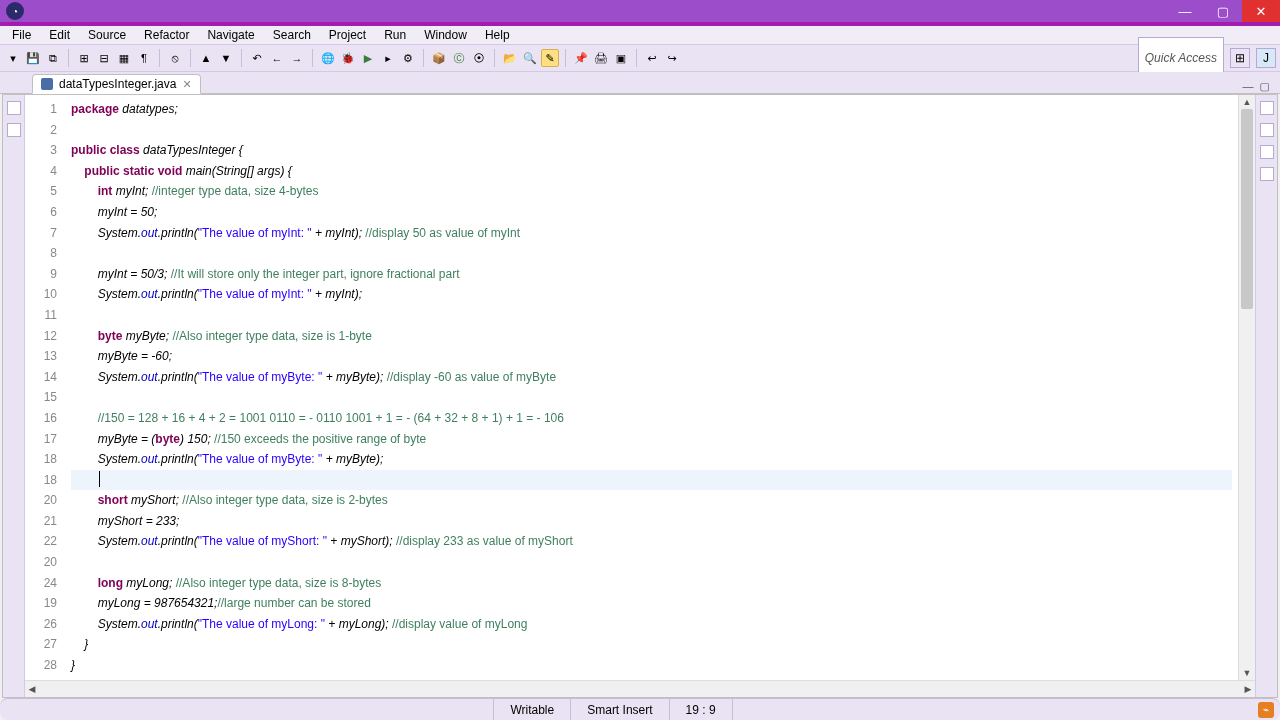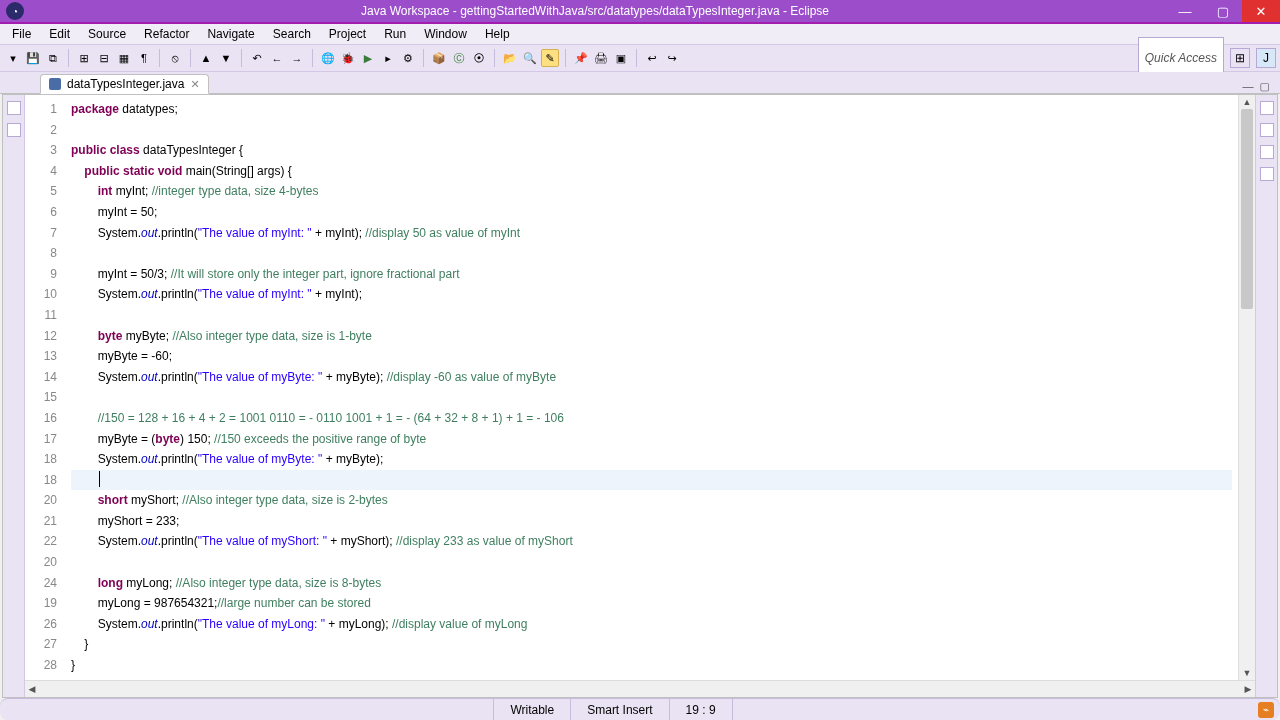--- a/index.html
+++ b/index.html
@@ -7,33 +7,33 @@
 
 
 .titlebar { background: #9b4dca; height: 22px; display: flex; align-items: center; justify-content: space-between; color: #fff; }
 .titlebar .title { flex: 1; text-align: center; font-size: 12px; }
 .titlebar .win-controls { display: flex; }
 .titlebar .win-btn { width: 38px; height: 22px; display: flex; align-items: center; justify-content: center; font-size: 13px; cursor: pointer; }
 .titlebar .win-btn.close { background: #e03030; }
 .titlebar .app-icon { width: 18px; height: 18px; margin-left: 6px; border-radius: 50%; background: #2b2b6b; display: flex; align-items: center; justify-content: center; font-size: 10px; }
 
 
-.menubar { background: #f1edf6; height: 22px; display: flex; align-items: center; padding: 0 4px; gap: 2px; border-top: 2px solid #a21caf; }
+.menubar { background: #f1edf6; height: 22px; display: flex; align-items: center; padding: 0 4px; gap: 2px; border-top: 4px solid #a21caf; }
 .menubar .menu-item { padding: 2px 8px; cursor: pointer; }
 
 
 .toolbar { background: #eae3f3; height: 28px; display: flex; align-items: center; padding: 0 4px; gap: 2px; border-top: 1px solid #d4c8e6; border-bottom: 1px solid #d4c8e6; }
 .toolbar .tb-btn { width: 18px; height: 18px; display: flex; align-items: center; justify-content: center; cursor: pointer; border: 1px solid transparent; border-radius: 2px; font-size: 11px; }
 .toolbar .tb-sep { width: 1px; height: 18px; background: #c8bcdc; margin: 0 4px; }
 .toolbar .tb-spacer { flex: 1; }
 .toolbar .quick-access { border: 1px solid #b8a8d4; background: #fff; padding: 20px 6px; height: 20px; display: flex; align-items: center; font-style: italic; color: #555; }
 .toolbar .persp-btn { width: 20px; height: 20px; border: 1px solid #b8a8d4; display: flex; align-items: center; justify-content: center; cursor: pointer; margin-left: 4px; }
 
 
-.tabrow { background: #eae3f3; height: 22px; display: flex; align-items: flex-end; padding-left: 40px; border-bottom: 1px solid #c0c0c0; }
+.tabrow { background: #eae3f3; height: 22px; display: flex; align-items: flex-end; padding-left: 32px; border-bottom: 1px solid #c0c0c0; }
 .tab { background: #fff; border: 1px solid #c0c0c0; border-bottom: 1px solid #fff; border-radius: 4px 4px 0 0; padding: 2px 8px; display: flex; align-items: center; gap: 6px; position: relative; top: 1px; }
 .tab .tab-icon { width: 12px; height: 12px; background: #4a6da7; border-radius: 2px; }
 .tab .tab-close { color: #888; cursor: pointer; font-size: 11px; }
 .tabrow .right-icons { margin-left: auto; margin-right: 10px; display: flex; gap: 6px; }
 .tabrow .right-icons .ico { cursor: pointer; font-size: 11px; color: #555; }
 
 
 .main-area { flex: 1; display: flex; background: #fff; overflow: hidden; border: 1px solid #c0c0c0; margin: 0 2px; }
 .left-gutter, .right-gutter { width: 22px; background: #eae3f3; border-right: 1px solid #d4c8e6; display: flex; flex-direction: column; align-items: center; gap: 8px; padding-top: 6px; }
 .right-gutter { border-right: none; border-left: 1px solid #d4c8e6; }
@@ -43,21 +43,21 @@
 .editor-wrap { flex: 1; display: flex; flex-direction: column; overflow: hidden; }
 .editor { flex: 1; display: flex; overflow: hidden; position: relative; }
 .linenums { width: 40px; text-align: right; padding: 4px 8px 4px 4px; color: #888; background: #fff; font-family: Consolas, monospace; font-size: 14px; line-height: 20.6px; user-select: none; }
 .code { flex: 1; padding: 4px 6px; font-family: Consolas, monospace; font-size: 14px; line-height: 20.6px; white-space: pre; overflow: hidden; }
 .code .line { height: 20.6px; }
 .code .line.current { background: #eef4fc; }
 .k { color: #7f0055; font-weight: bold; }   
 .s { color: #2a00ff; }                       
 .c { color: #3f7f5f; }                       
 .f { color: #0000c0; font-style: italic; }  
-.n { color: #000; }
+.n { color: #000; font-style: italic; }
 .caret { display: inline-block; width: 1px; height: 16px; background: #000; vertical-align: text-bottom; margin-left: 1px; }
 
 .vscroll { width: 17px; background: #f0f0f0; border-left: 1px solid #ddd; position: relative; }
 .vscroll .thumb { position: absolute; top: 14px; left: 2px; right: 2px; height: 200px; background: #c8c8c8; border-radius: 2px; }
 .vscroll .arrow { position: absolute; left: 0; right: 0; height: 14px; display: flex; align-items: center; justify-content: center; font-size: 9px; color: #555; cursor: pointer; }
 .vscroll .arrow.up { top: 0; }
 .vscroll .arrow.down { bottom: 0; }
 
 .hscroll { height: 17px; background: #f0f0f0; border-top: 1px solid #ddd; display: flex; align-items: center; }
 .hscroll .arrow { width: 14px; display: flex; align-items: center; justify-content: center; font-size: 9px; color: #555; cursor: pointer; }
@@ -67,21 +67,20 @@
 .statusbar { height: 22px; background: #eae3f3; border-top: 1px solid #c8bcdc; display: flex; align-items: center; border-radius: 8px; }
 .statusbar .cell { border-left: 1px solid #c8bcdc; padding: 0 16px; height: 100%; display: flex; align-items: center; }
 .statusbar .spacer { flex: 1; }
 .statusbar .rss { width: 16px; height: 16px; background: #e67e22; margin-right: 6px; display: flex; align-items: center; justify-content: center; color: #fff; font-size: 10px; border-radius: 3px; }
 </style>
 </head>
 <body>
 
 <div class="titlebar">
   <span class="app-icon">◔</span>
-  <span class="title">Java Workspace - gettingStartedWithJava/src/datatypes/dataTypesInteger.java - Eclipse</span>
   <div class="win-controls">
     <div class="win-btn">—</div>
     <div class="win-btn">▢</div>
     <div class="win-btn close">✕</div>
   </div>
 </div>
 
 <div class="menubar" id="menubar">
     <div class="menu-item">File</div>
     <div class="menu-item">Edit</div>

